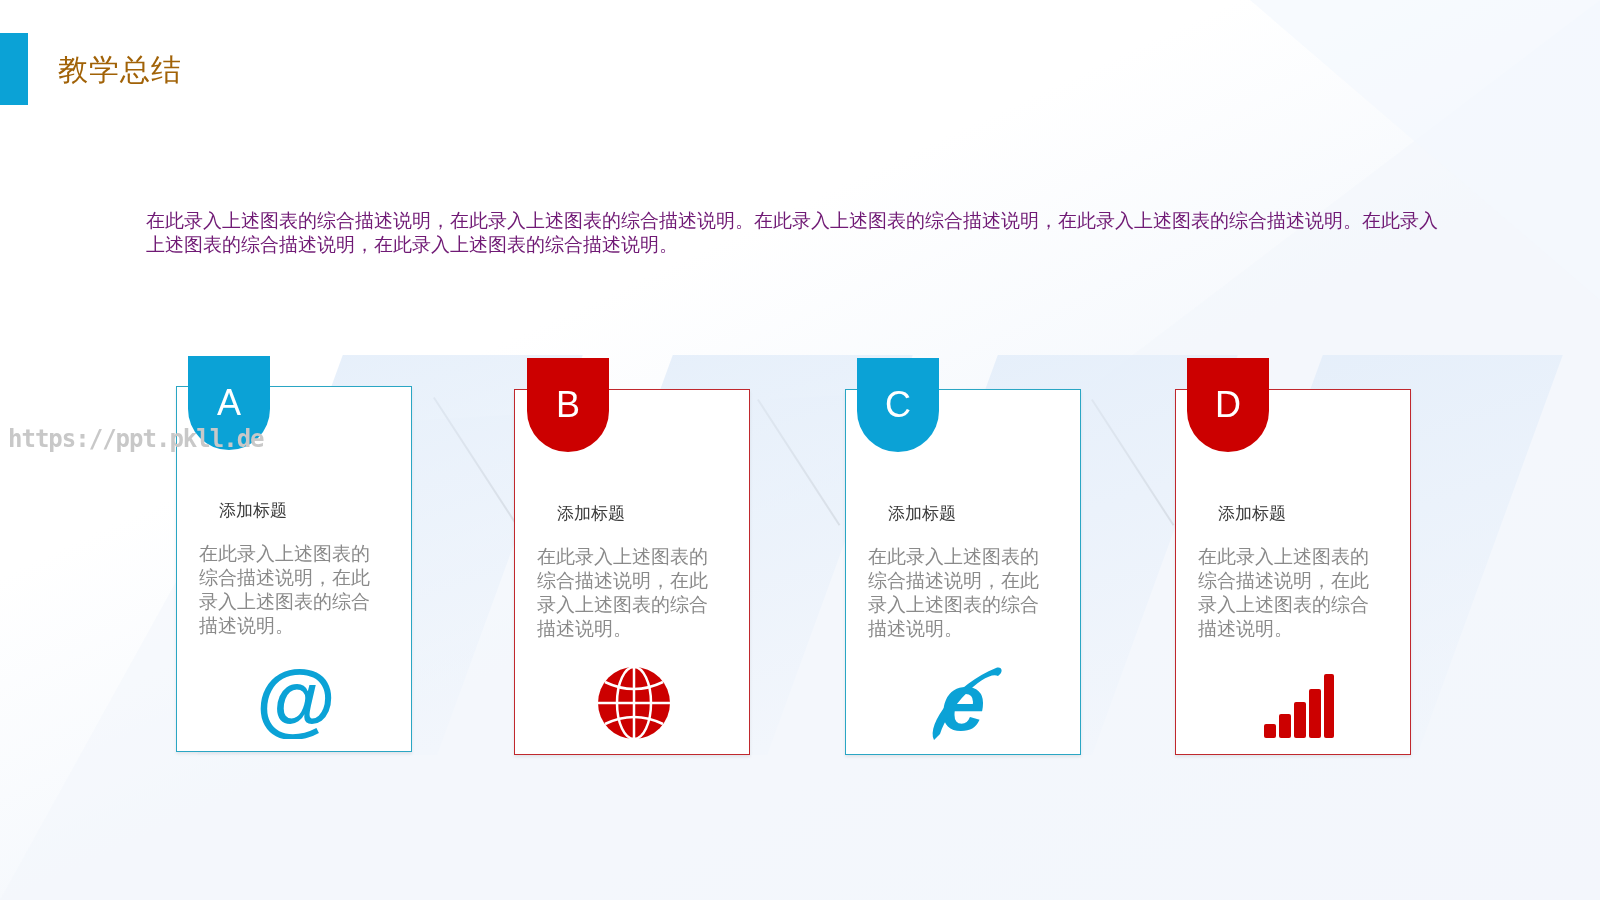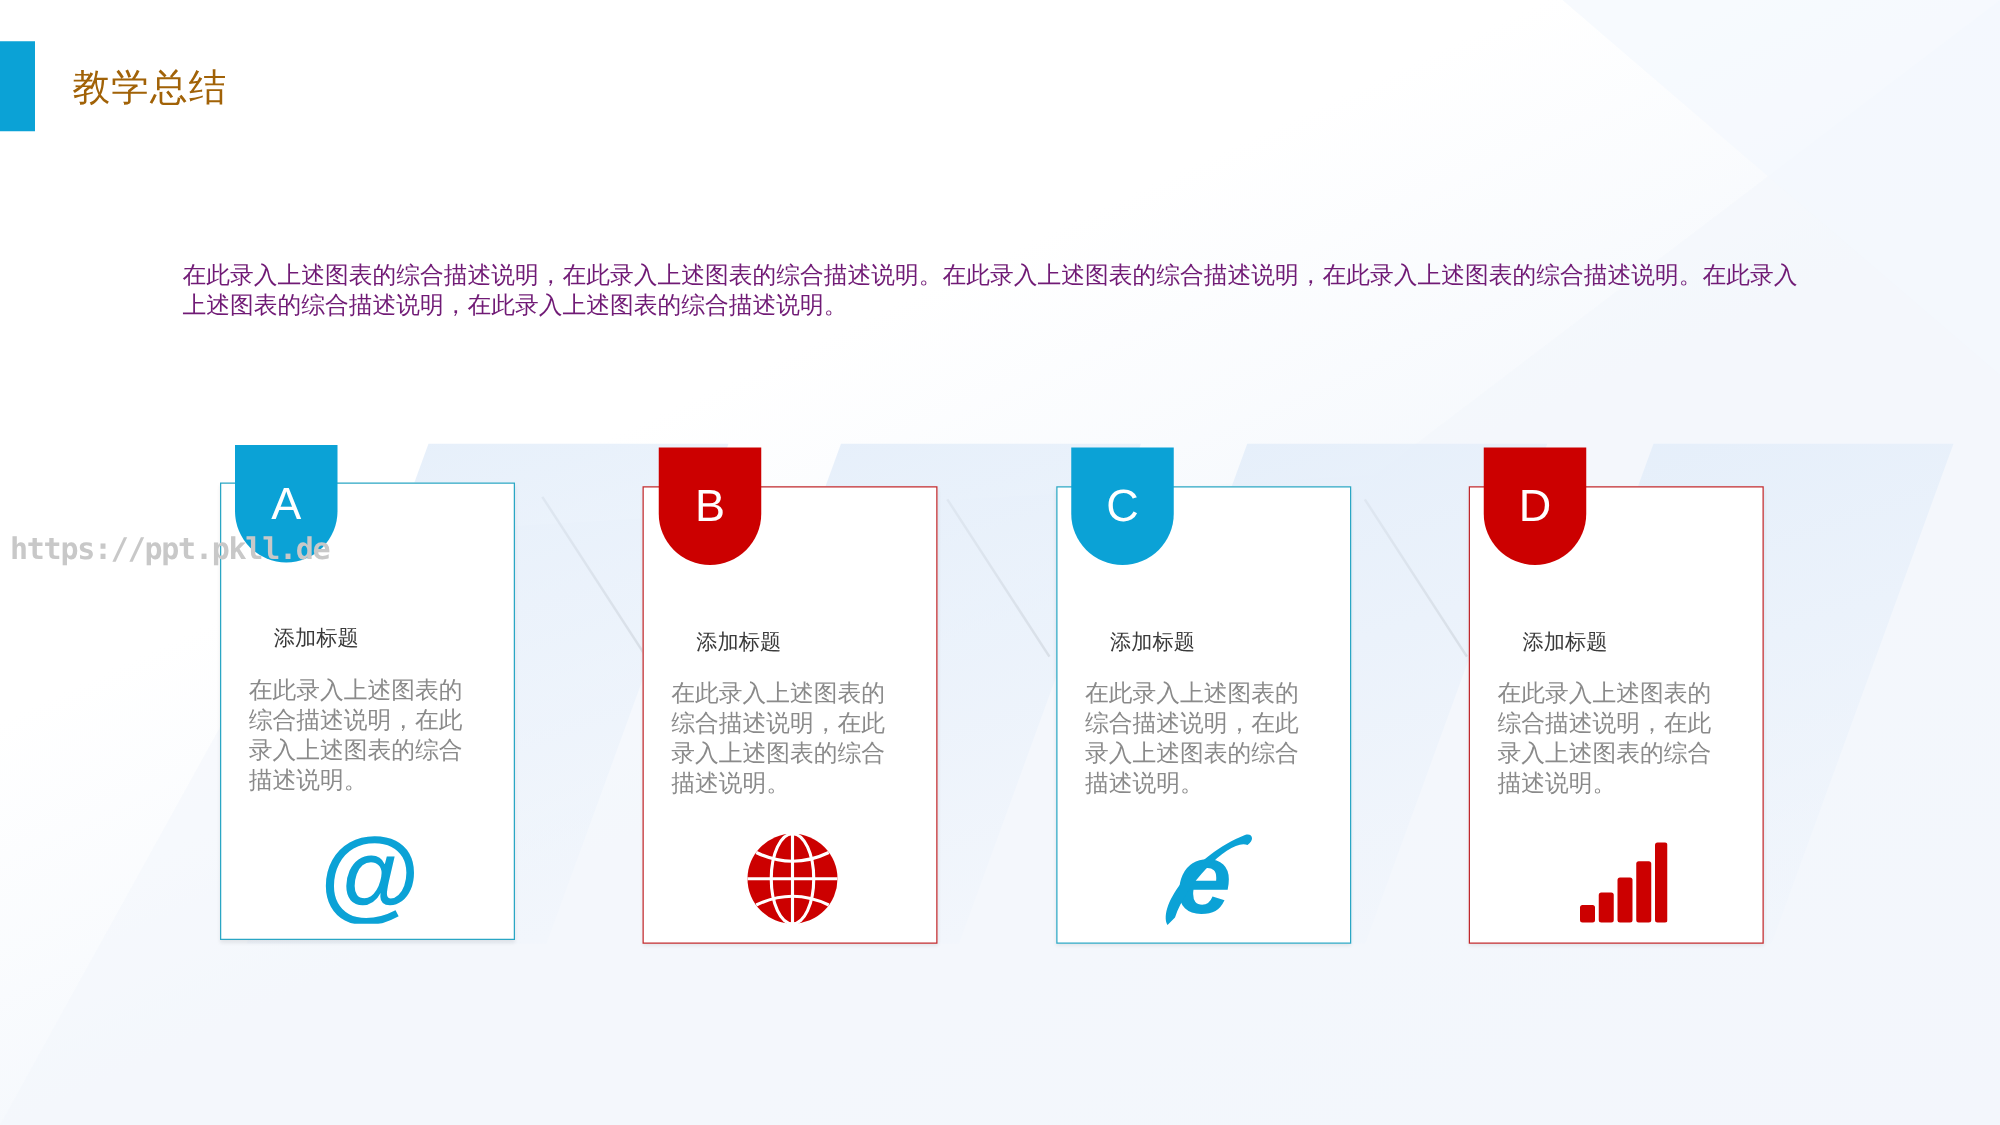--- a/index.html
+++ b/index.html
@@ -44,21 +44,21 @@
       position: absolute; width: 82px; height: 94px; border-radius: 0 0 41px 41px;
       color: #ffffff; font-size: 36px; text-align: center; line-height: 94px; box-sizing: border-box; padding-bottom: 6px;
       font-family: "Liberation Sans", sans-serif;
     }
     .tab.blue { background: #0ba2d6; }
     .tab.red { background: #cc0000; }
     .card-title {
       position: absolute; font-size: 17px; color: #3a3a3a; left: 42px; top: 112px; white-space: nowrap;
     }
     .card-desc {
-      position: absolute; left: 22px; top: 154px; width: 188px; font-size: 19px; line-height: 24px; color: #8a8a8a; font-family: Liberation Mono, monospace;
+      position: absolute; left: 22px; top: 154px; width: 188px; font-size: 19px; line-height: 24px; color: #8a8a8a;
     }
     .card-icon {
       position: absolute; left: 80px; top: 274px; width: 78px; height: 78px;
     }
   </style>
 </head>
 <body>
 
 <div class="bg-shape"></div>
 <svg class="bg-diag" viewBox="0 0 1600 900">

